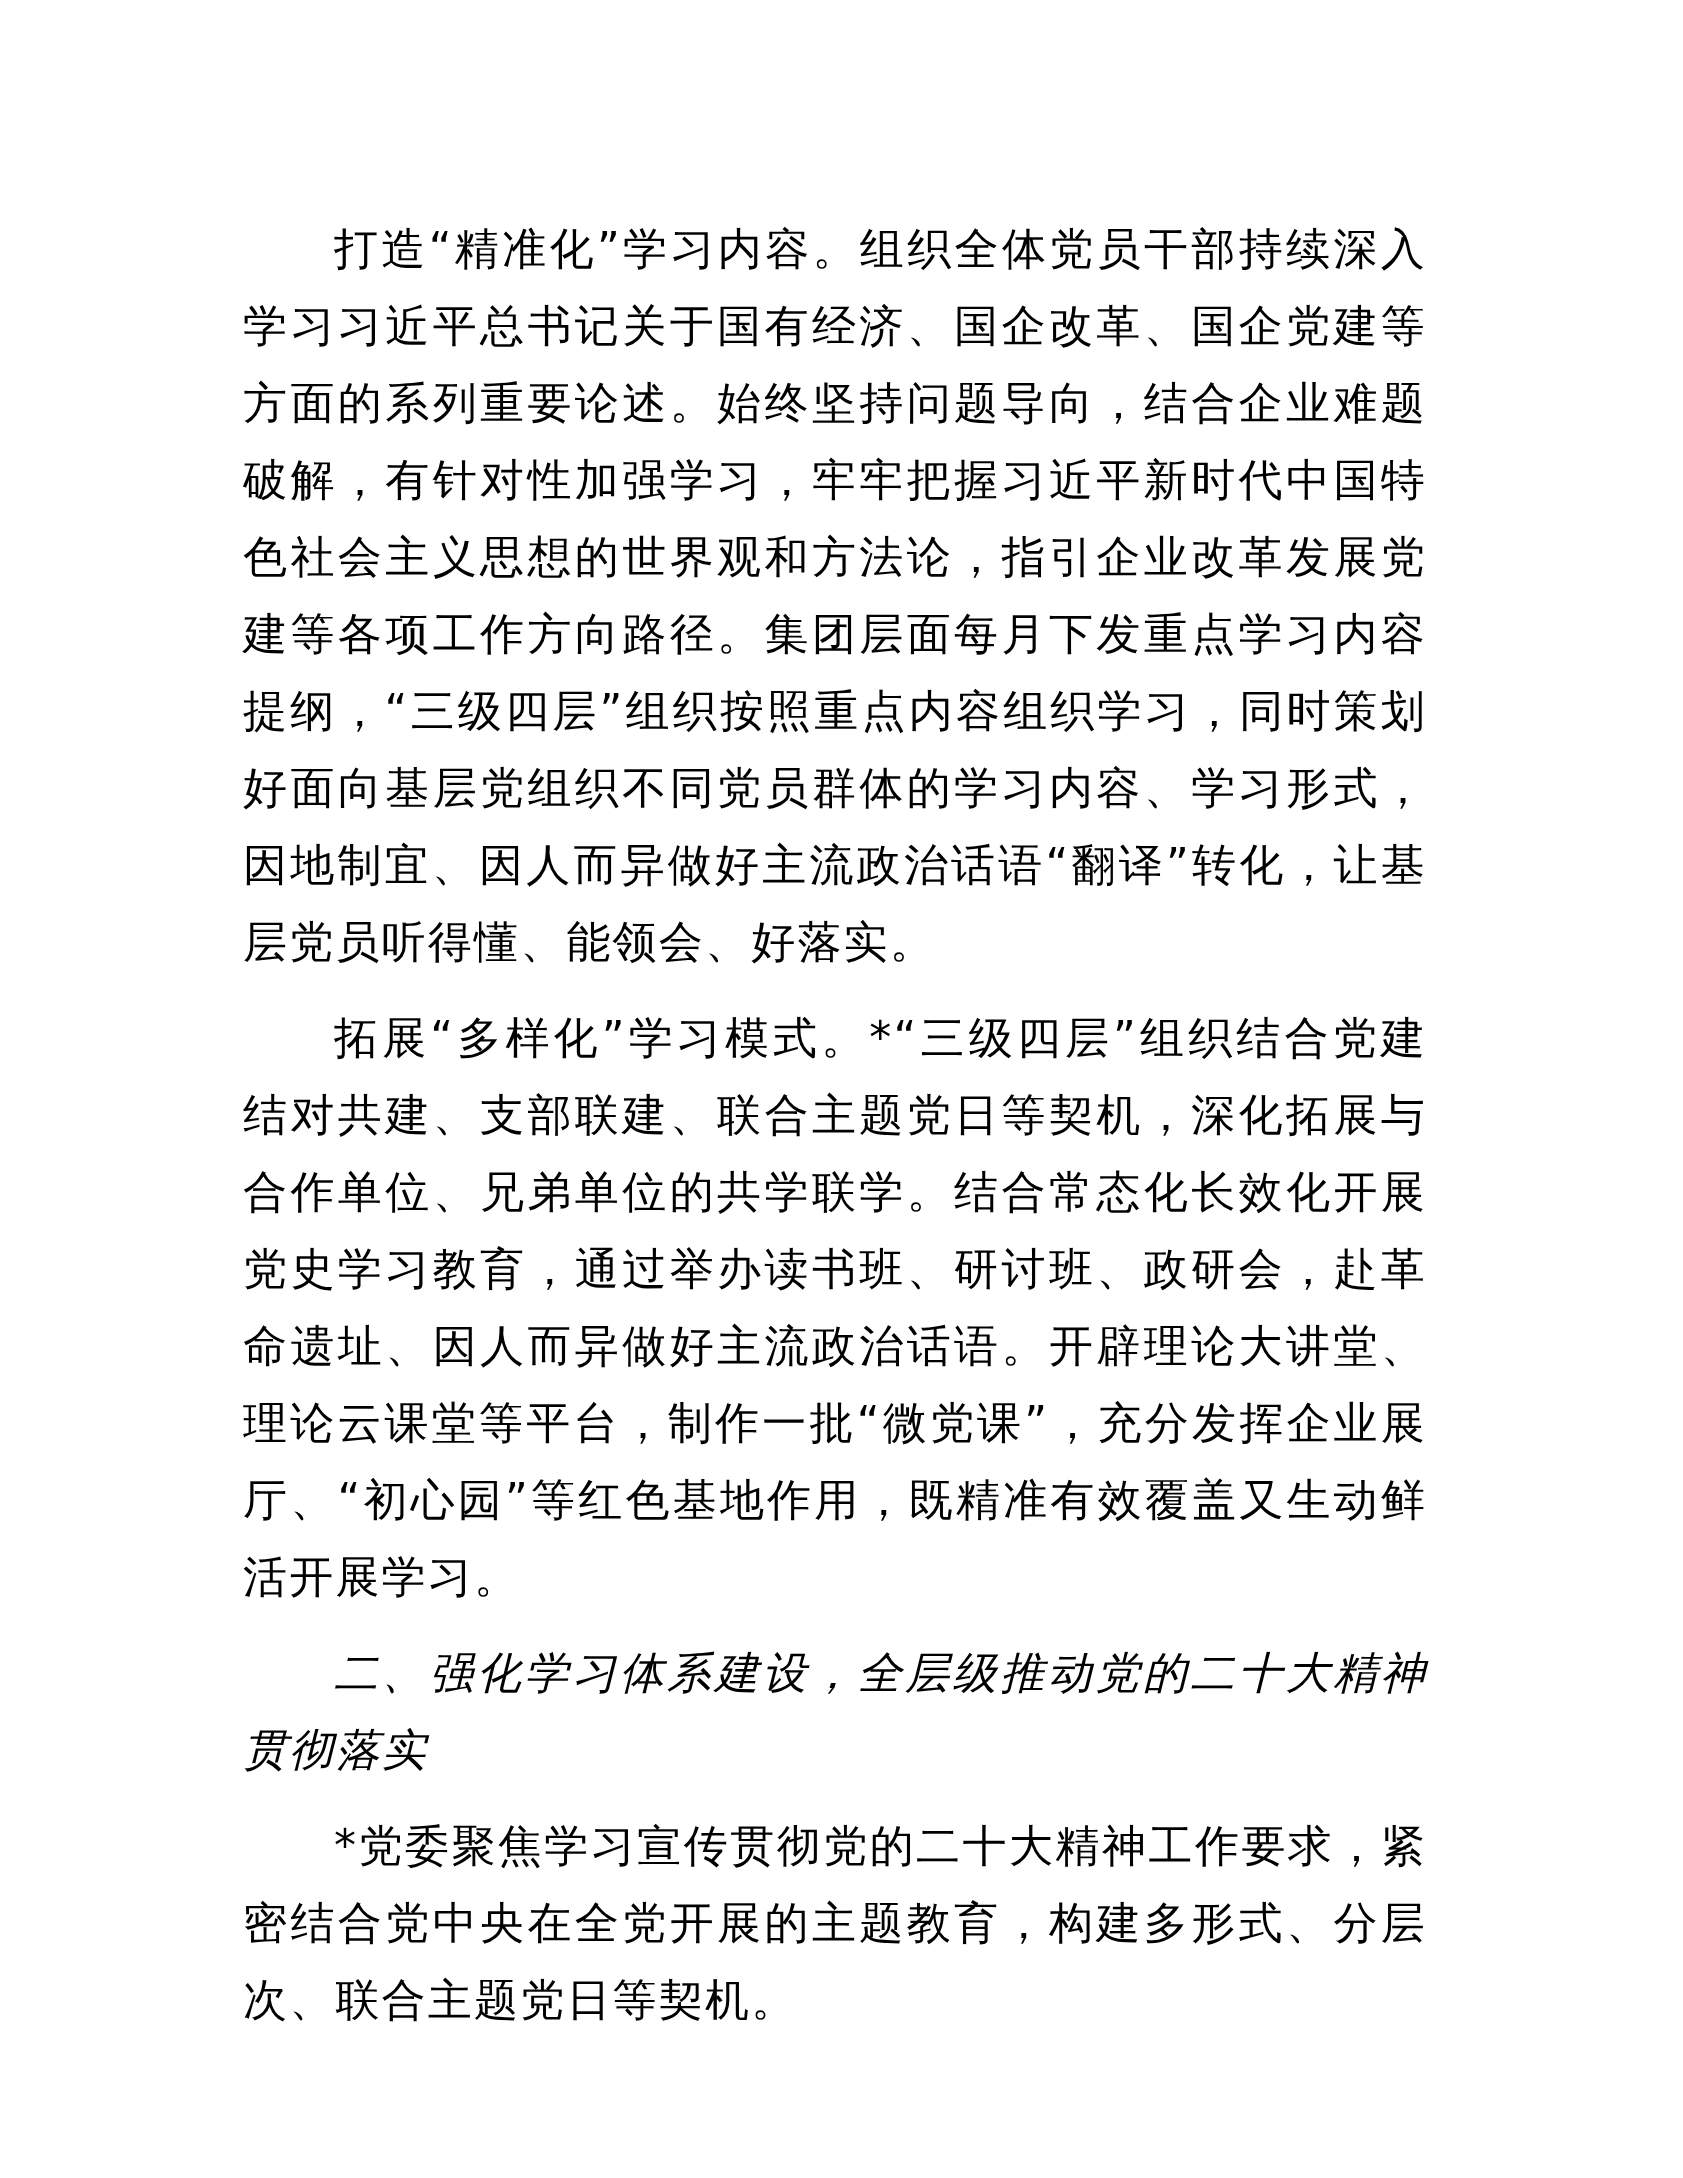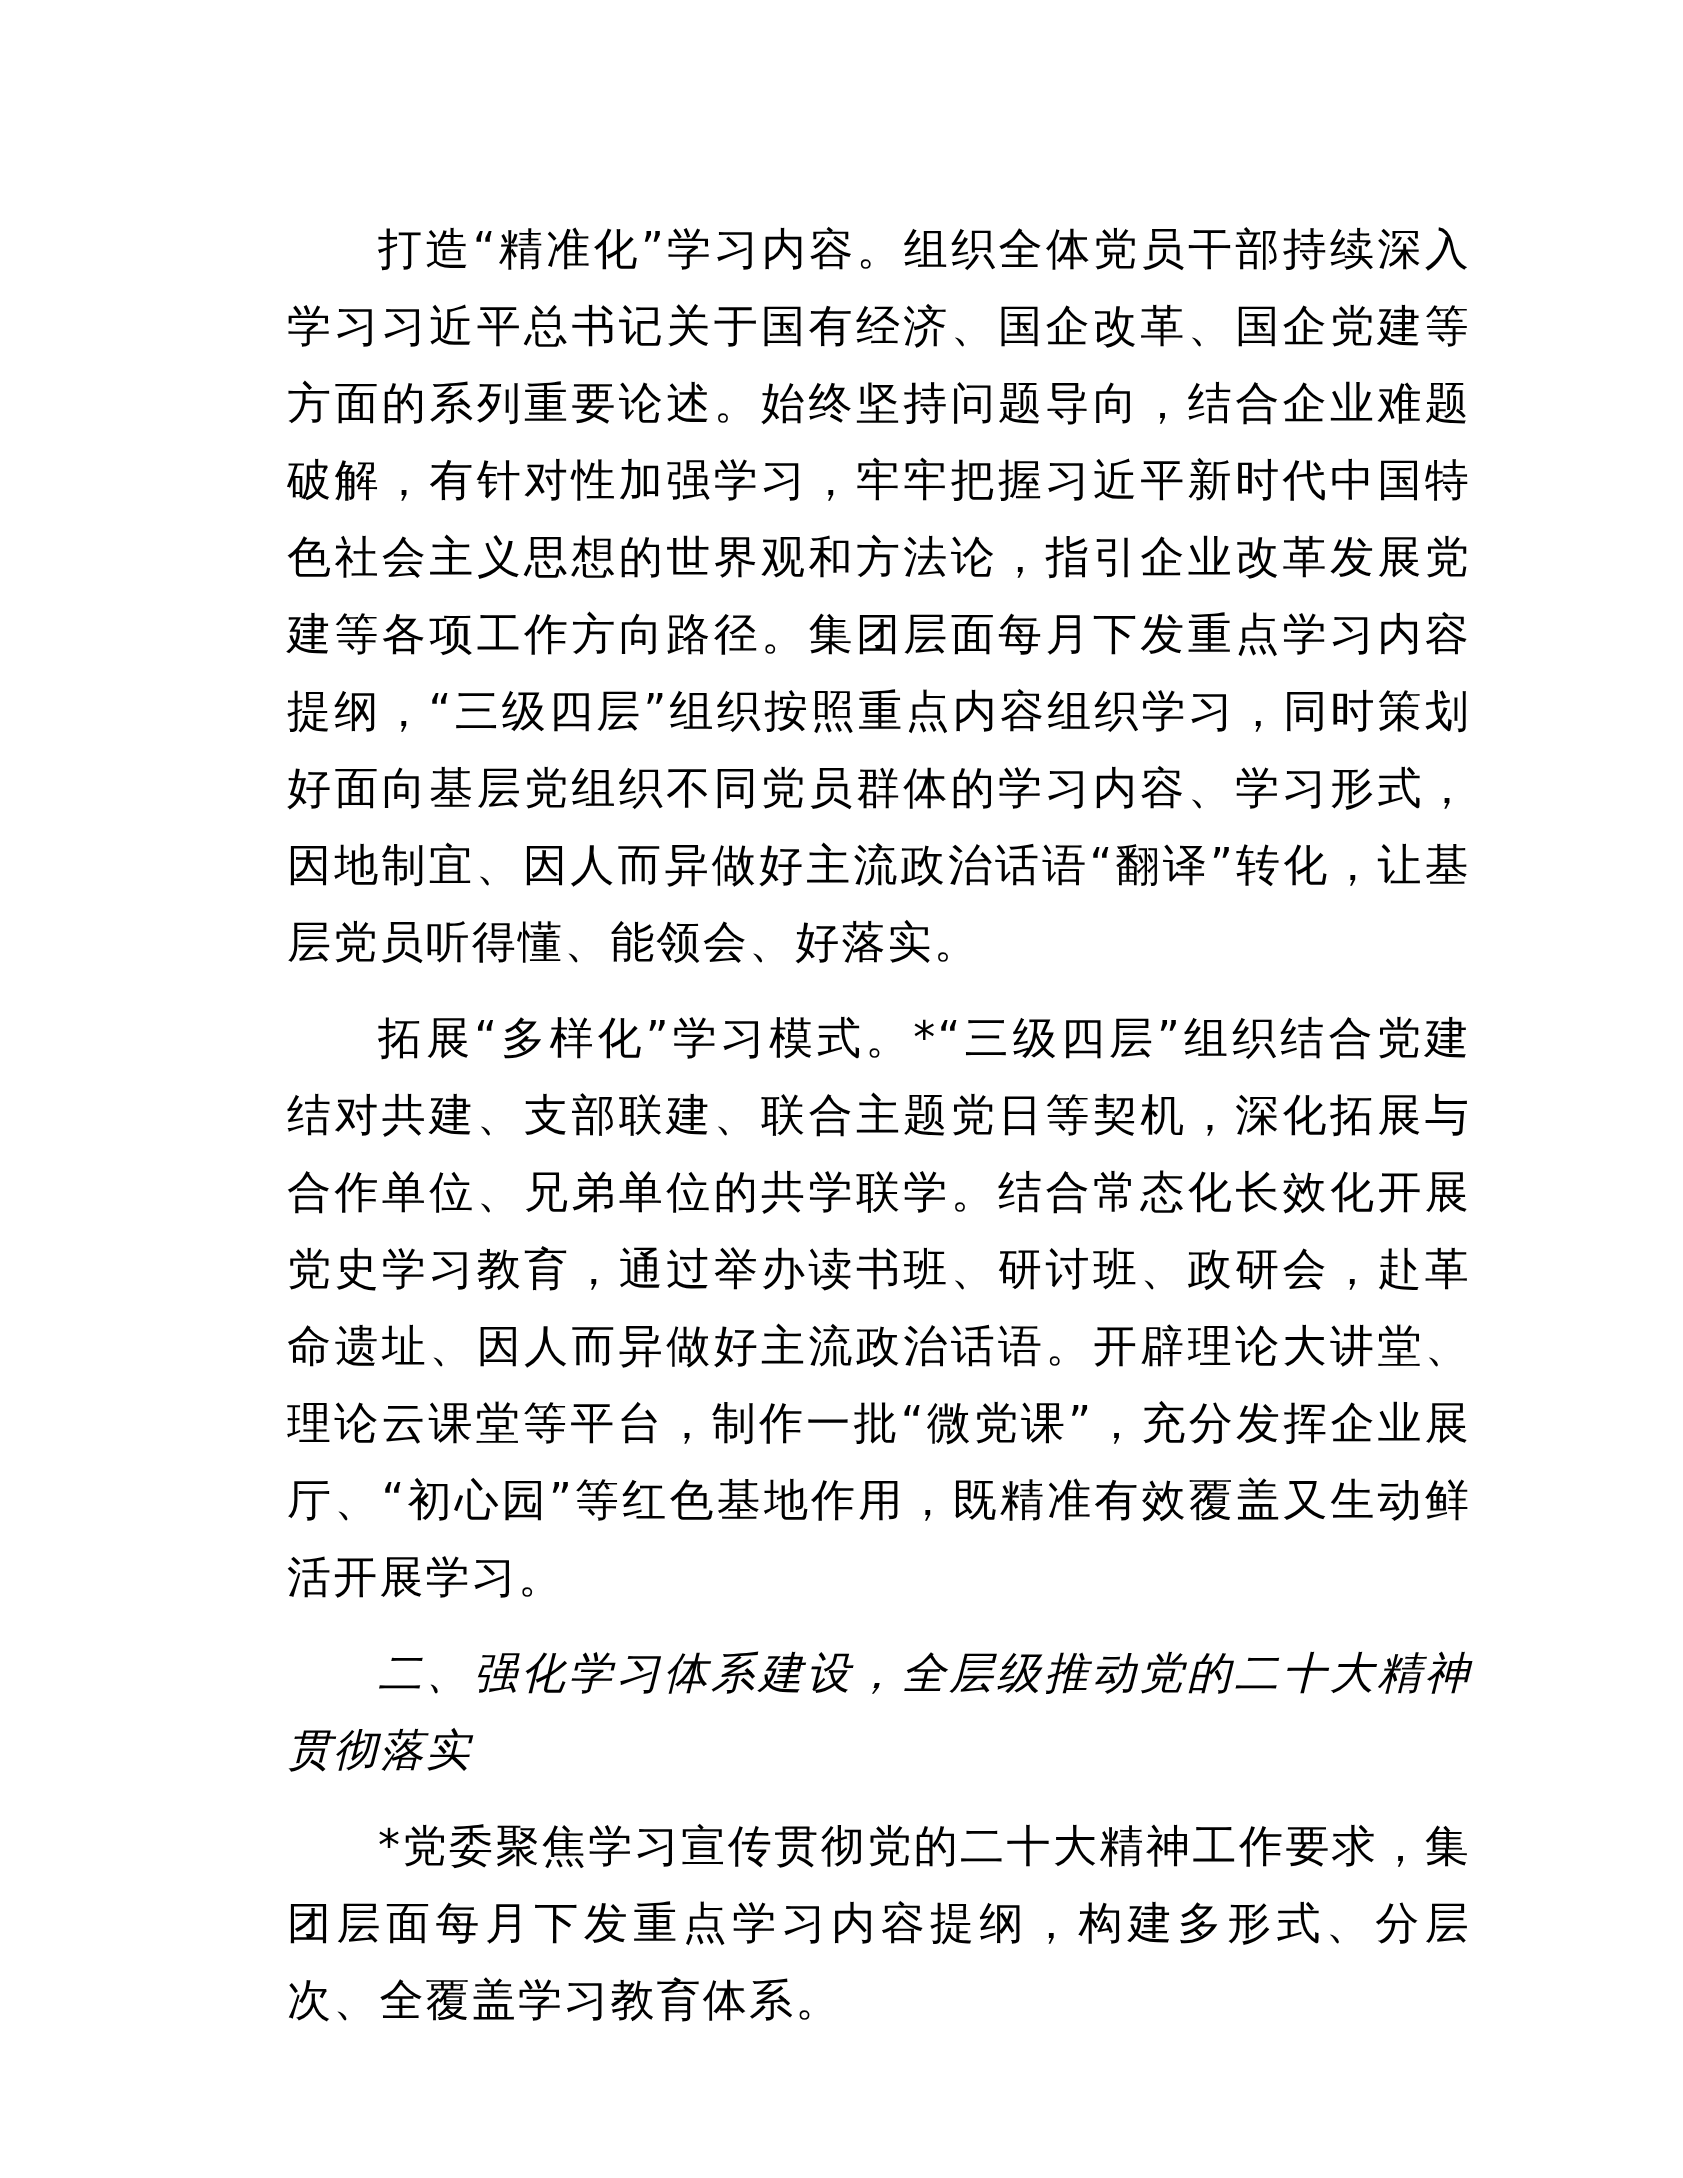--- a/index.html
+++ b/index.html
@@ -13,21 +13,20 @@
       position: relative;
       overflow: hidden;
       color: #000000;
       font-family: "DejaVu Sans", "Liberation Sans", sans-serif;
     }
     .page {
       position: absolute;
       left: 243px;
       top: 210px;
       width: 1184px;
-      margin-left: 44px;
     }
     .para {
       margin: 0 0 19px 0;
       font-size: 44px;
       line-height: 77px;
       text-indent: 91px;
       text-align: justify;
       text-justify: inter-character;
       letter-spacing: 2.2px;
       word-break: break-all;
@@ -37,15 +36,15 @@
       font-style: italic;
     }
   </style>
 </head>
 <body>
 
 <div class="page">
   <p class="para">打造“精准化”学习内容。组织全体党员干部持续深入学习习近平总书记关于国有经济、国企改革、国企党建等方面的系列重要论述。始终坚持问题导向，结合企业难题破解，有针对性加强学习，牢牢把握习近平新时代中国特色社会主义思想的世界观和方法论，指引企业改革发展党建等各项工作方向路径。集团层面每月下发重点学习内容提纲，“三级四层”组织按照重点内容组织学习，同时策划好面向基层党组织不同党员群体的学习内容、学习形式，因地制宜、因人而异做好主流政治话语“翻译”转化，让基层党员听得懂、能领会、好落实。</p>
   <p class="para">拓展“多样化”学习模式。*“三级四层”组织结合党建结对共建、支部联建、联合主题党日等契机，深化拓展与合作单位、兄弟单位的共学联学。结合常态化长效化开展党史学习教育，通过举办读书班、研讨班、政研会，赴革命遗址、因人而异做好主流政治话语。开辟理论大讲堂、理论云课堂等平台，制作一批“微党课”，充分发挥企业展厅、“初心园”等红色基地作用，既精准有效覆盖又生动鲜活开展学习。</p>
   <p class="para heading">二、强化学习体系建设，全层级推动党的二十大精神贯彻落实</p>
-  <p class="para">*党委聚焦学习宣传贯彻党的二十大精神工作要求，集团层面每月下发重点学习内容提纲，构建多形式、分层次、全覆盖学习教育体系。</p>
+  <p class="para">*党委聚焦学习宣传贯彻党的二十大精神工作要求，紧密结合党中央在全党开展的主题教育，构建多形式、分层次、联合主题党日等契机。</p>
 </div>
 
 
 </body></html>

